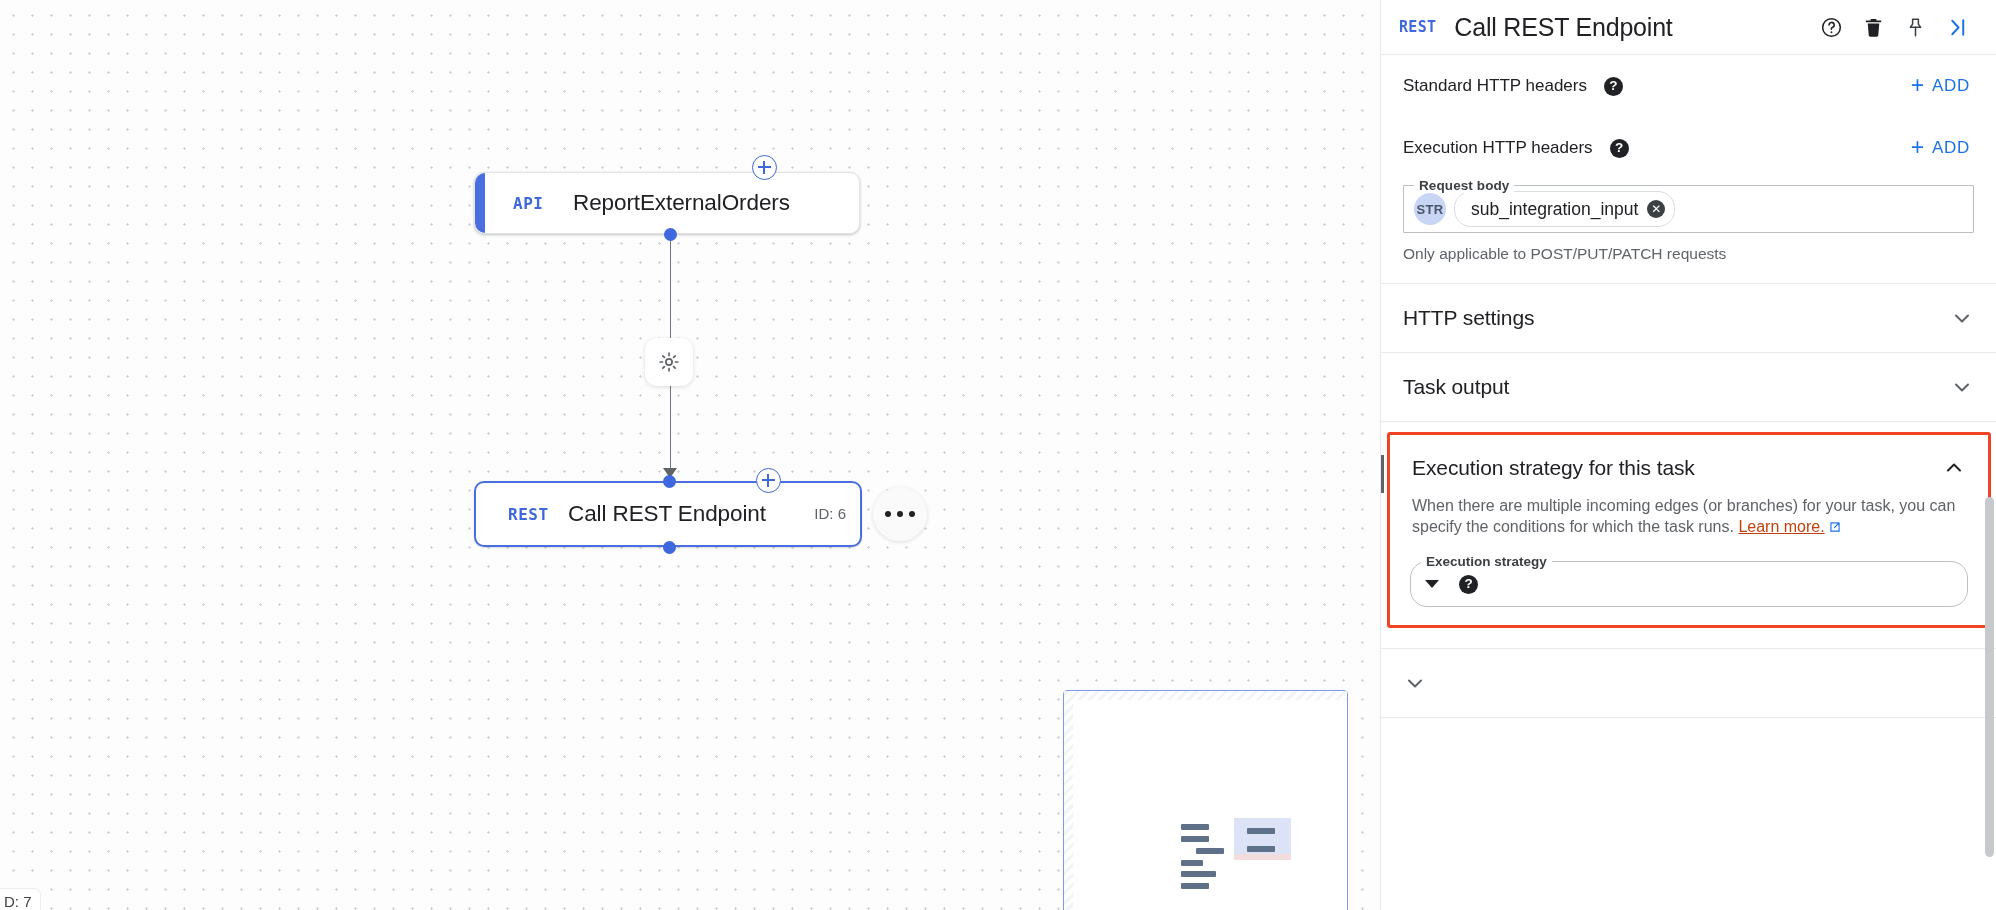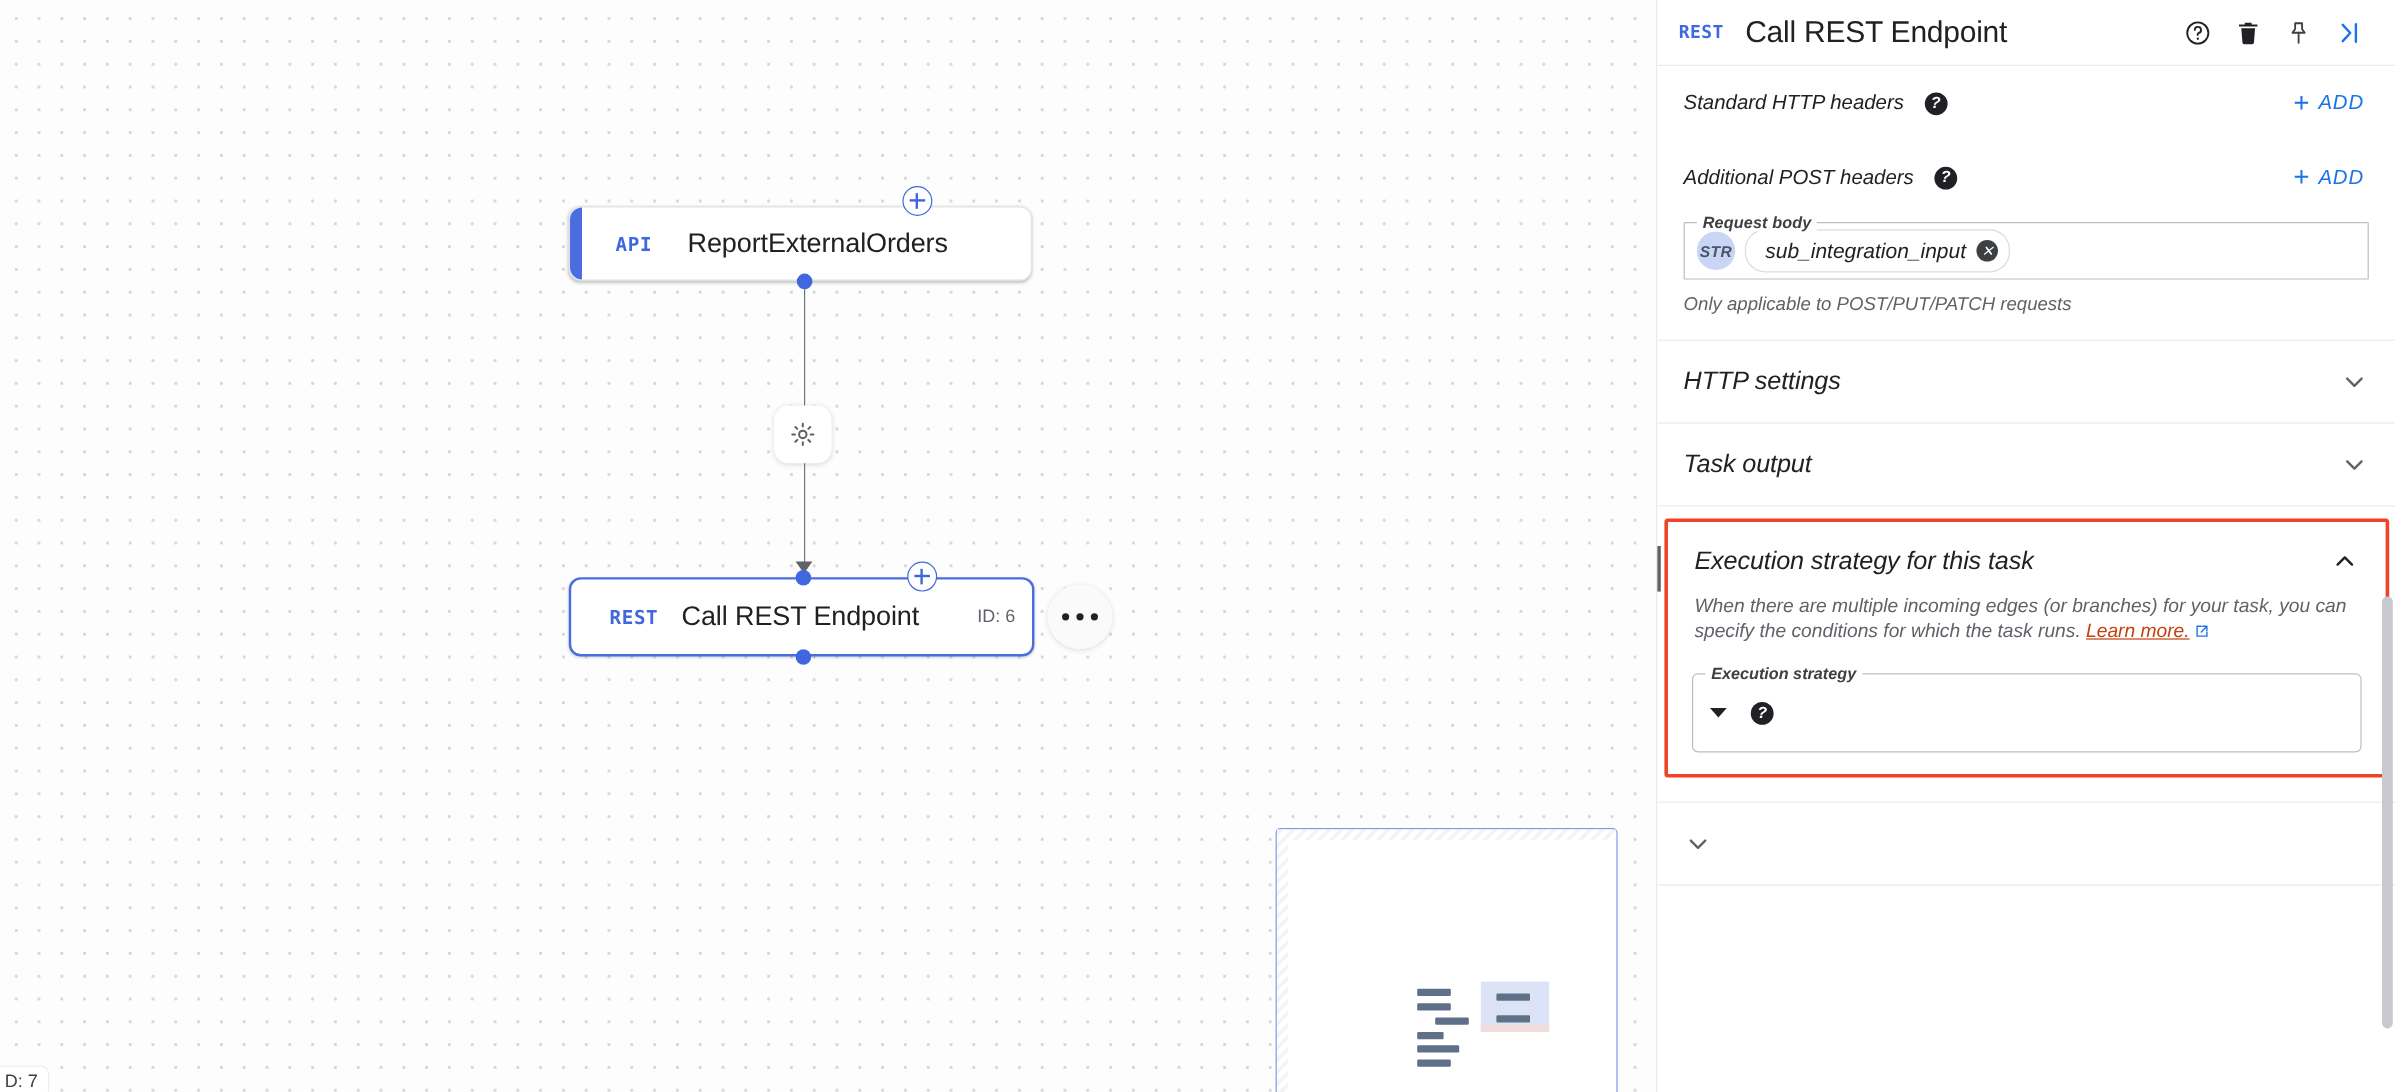--- a/index.html
+++ b/index.html
@@ -268,21 +268,20 @@
     display: flex;
     align-items: center;
     justify-content: center;
     cursor: pointer;
   }
 
   .panel-body {
     flex: 1;
     overflow: hidden;
     position: relative;
-    font-style: italic;
   }
 
   .row-label {
     display: flex;
     align-items: center;
     padding: 0 22px;
     height: 62px;
     box-sizing: border-box;
   }
   .row-label .txt {
@@ -432,22 +431,22 @@
     color: #c2410c;
     text-decoration: underline;
     cursor: pointer;
   }
   .ext-icon { color:#1a73e8; margin-left: 3px; display:inline-block; vertical-align: -2px; }
 
   .select-field {
     position: relative;
     margin: 22px 20px 18px 20px;
     border: 1px solid #babfc4;
-    border-radius: 5px;
-    height: 66px;
+    border-radius: 17px;
+    height: 46px;
     box-sizing: border-box;
     display: flex;
     align-items: center;
     padding: 0 12px 0 14px;
     cursor: pointer;
   }
   .select-field .legend {
     position: absolute;
     top: -8px;
     left: 10px;
@@ -586,21 +585,21 @@
       <div class="row-label">
         <span class="txt">Standard HTTP headers</span>
         <span class="help-filled">?</span>
         <span class="add-btn">
           <span class="plus">+</span>
           <span>ADD</span>
         </span>
       </div>
 
       <div class="row-label">
-        <span class="txt">Additional POST headers</span>
+        <span class="txt">Execution HTTP headers</span>
         <span class="help-filled">?</span>
         <span class="add-btn">
           <span class="plus">+</span>
           <span>ADD</span>
         </span>
       </div>
 
       <div class="field-outlined">
         <span class="legend">Request body</span>
         <span class="str-badge">STR</span>

